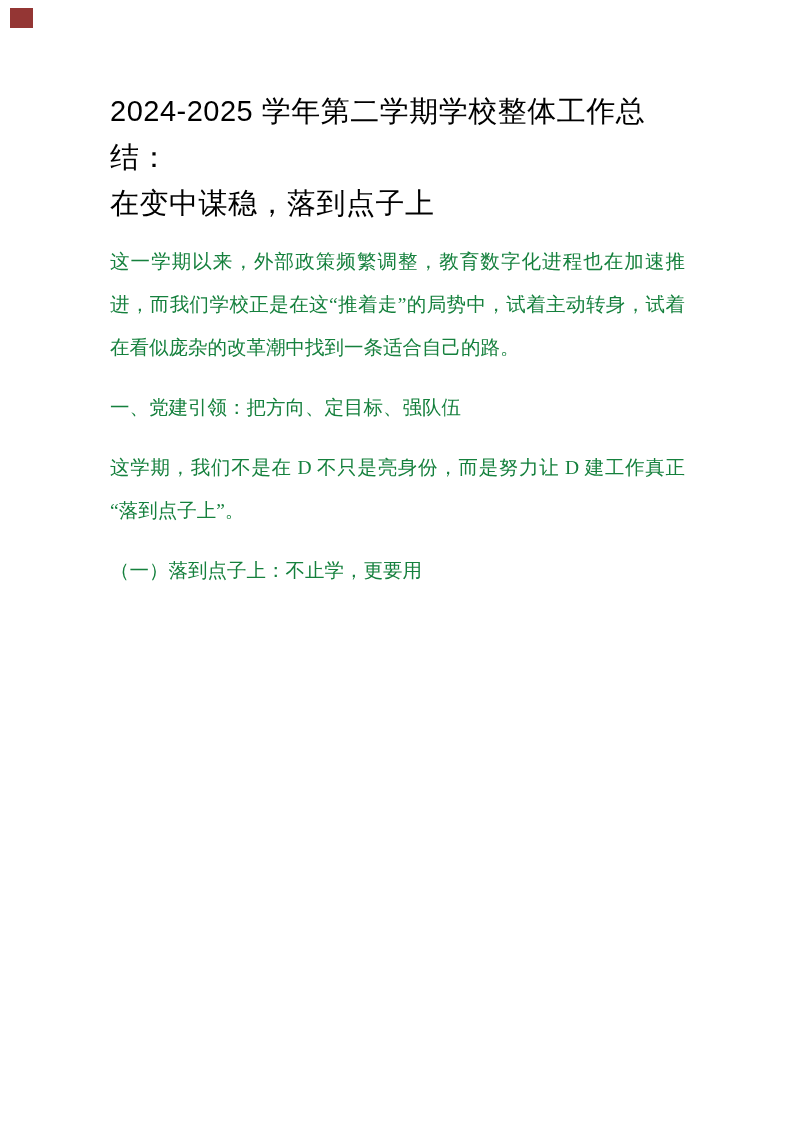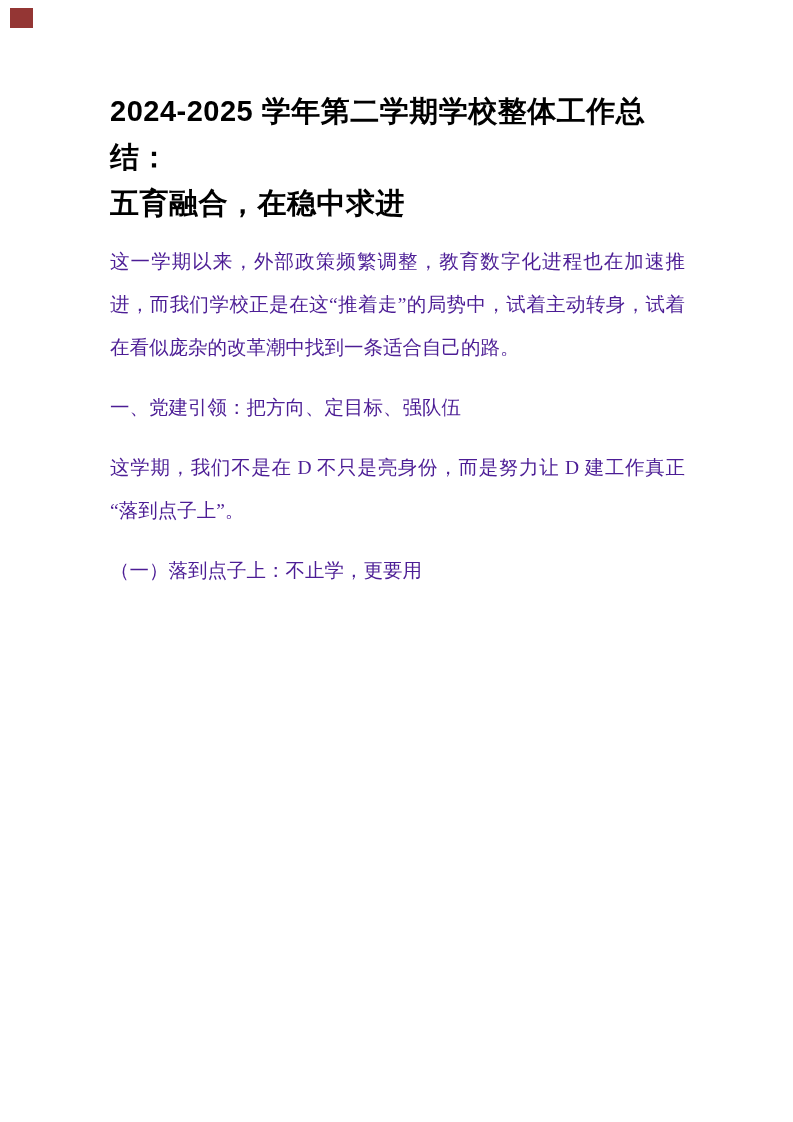--- a/index.html
+++ b/index.html
@@ -21,54 +21,54 @@
     width: 23px;
     height: 20px;
     background: #943634; 
   }
   .content {
     padding: 88px 108px 0 110px;
   }
   .doc-title {
     margin: 0 0 14px 0;
     font-family: "Liberation Sans", "DejaVu Sans", sans-serif;
-    font-weight: 700;
+    font-weight: 400;
     font-size: 29px;
     line-height: 46px;
     color: #000000;
     letter-spacing: 0.5px;
   }
   .doc-title .title-line {
     display: block;
   }
   .para {
     margin: 0 0 17px 0;
     font-family: "Liberation Serif", "DejaVu Serif", serif;
     font-size: 19.5px;
     line-height: 43px;
-    color: #4c1d95;
+    color: #15803d;
     text-align: justify;
   }
   .para.heading {
     text-align: left;
     font-family: Liberation Serif, serif;
   }
 </style>
 </head>
 <body>
 
 <div class="page">
 
   <div class="corner-mark" style="background: rgb(148, 54, 52);"></div>
 
   <div class="content">
 
     <h1 class="doc-title">
       <span class="title-line">2024-2025 学年第二学期学校整体工作总结：</span>
-      <span class="title-line">五育融合，在稳中求进</span>
+      <span class="title-line">在变中谋稳，落到点子上</span>
     </h1>
 
     <p class="para">这一学期以来，外部政策频繁调整，教育数字化进程也在加速推进，而我们学校正是在这“推着走”的局势中，试着主动转身，试着在看似庞杂的改革潮中找到一条适合自己的路。</p>
 
 
     <p class="para heading">一、党建引领：把方向、定目标、强队伍</p>
 
     <p class="para">这学期，我们不是在 D 不只是亮身份，而是努力让 D 建工作真正“落到点子上”。</p>
 
     <p class="para heading">（一）落到点子上：不止学，更要用</p>

